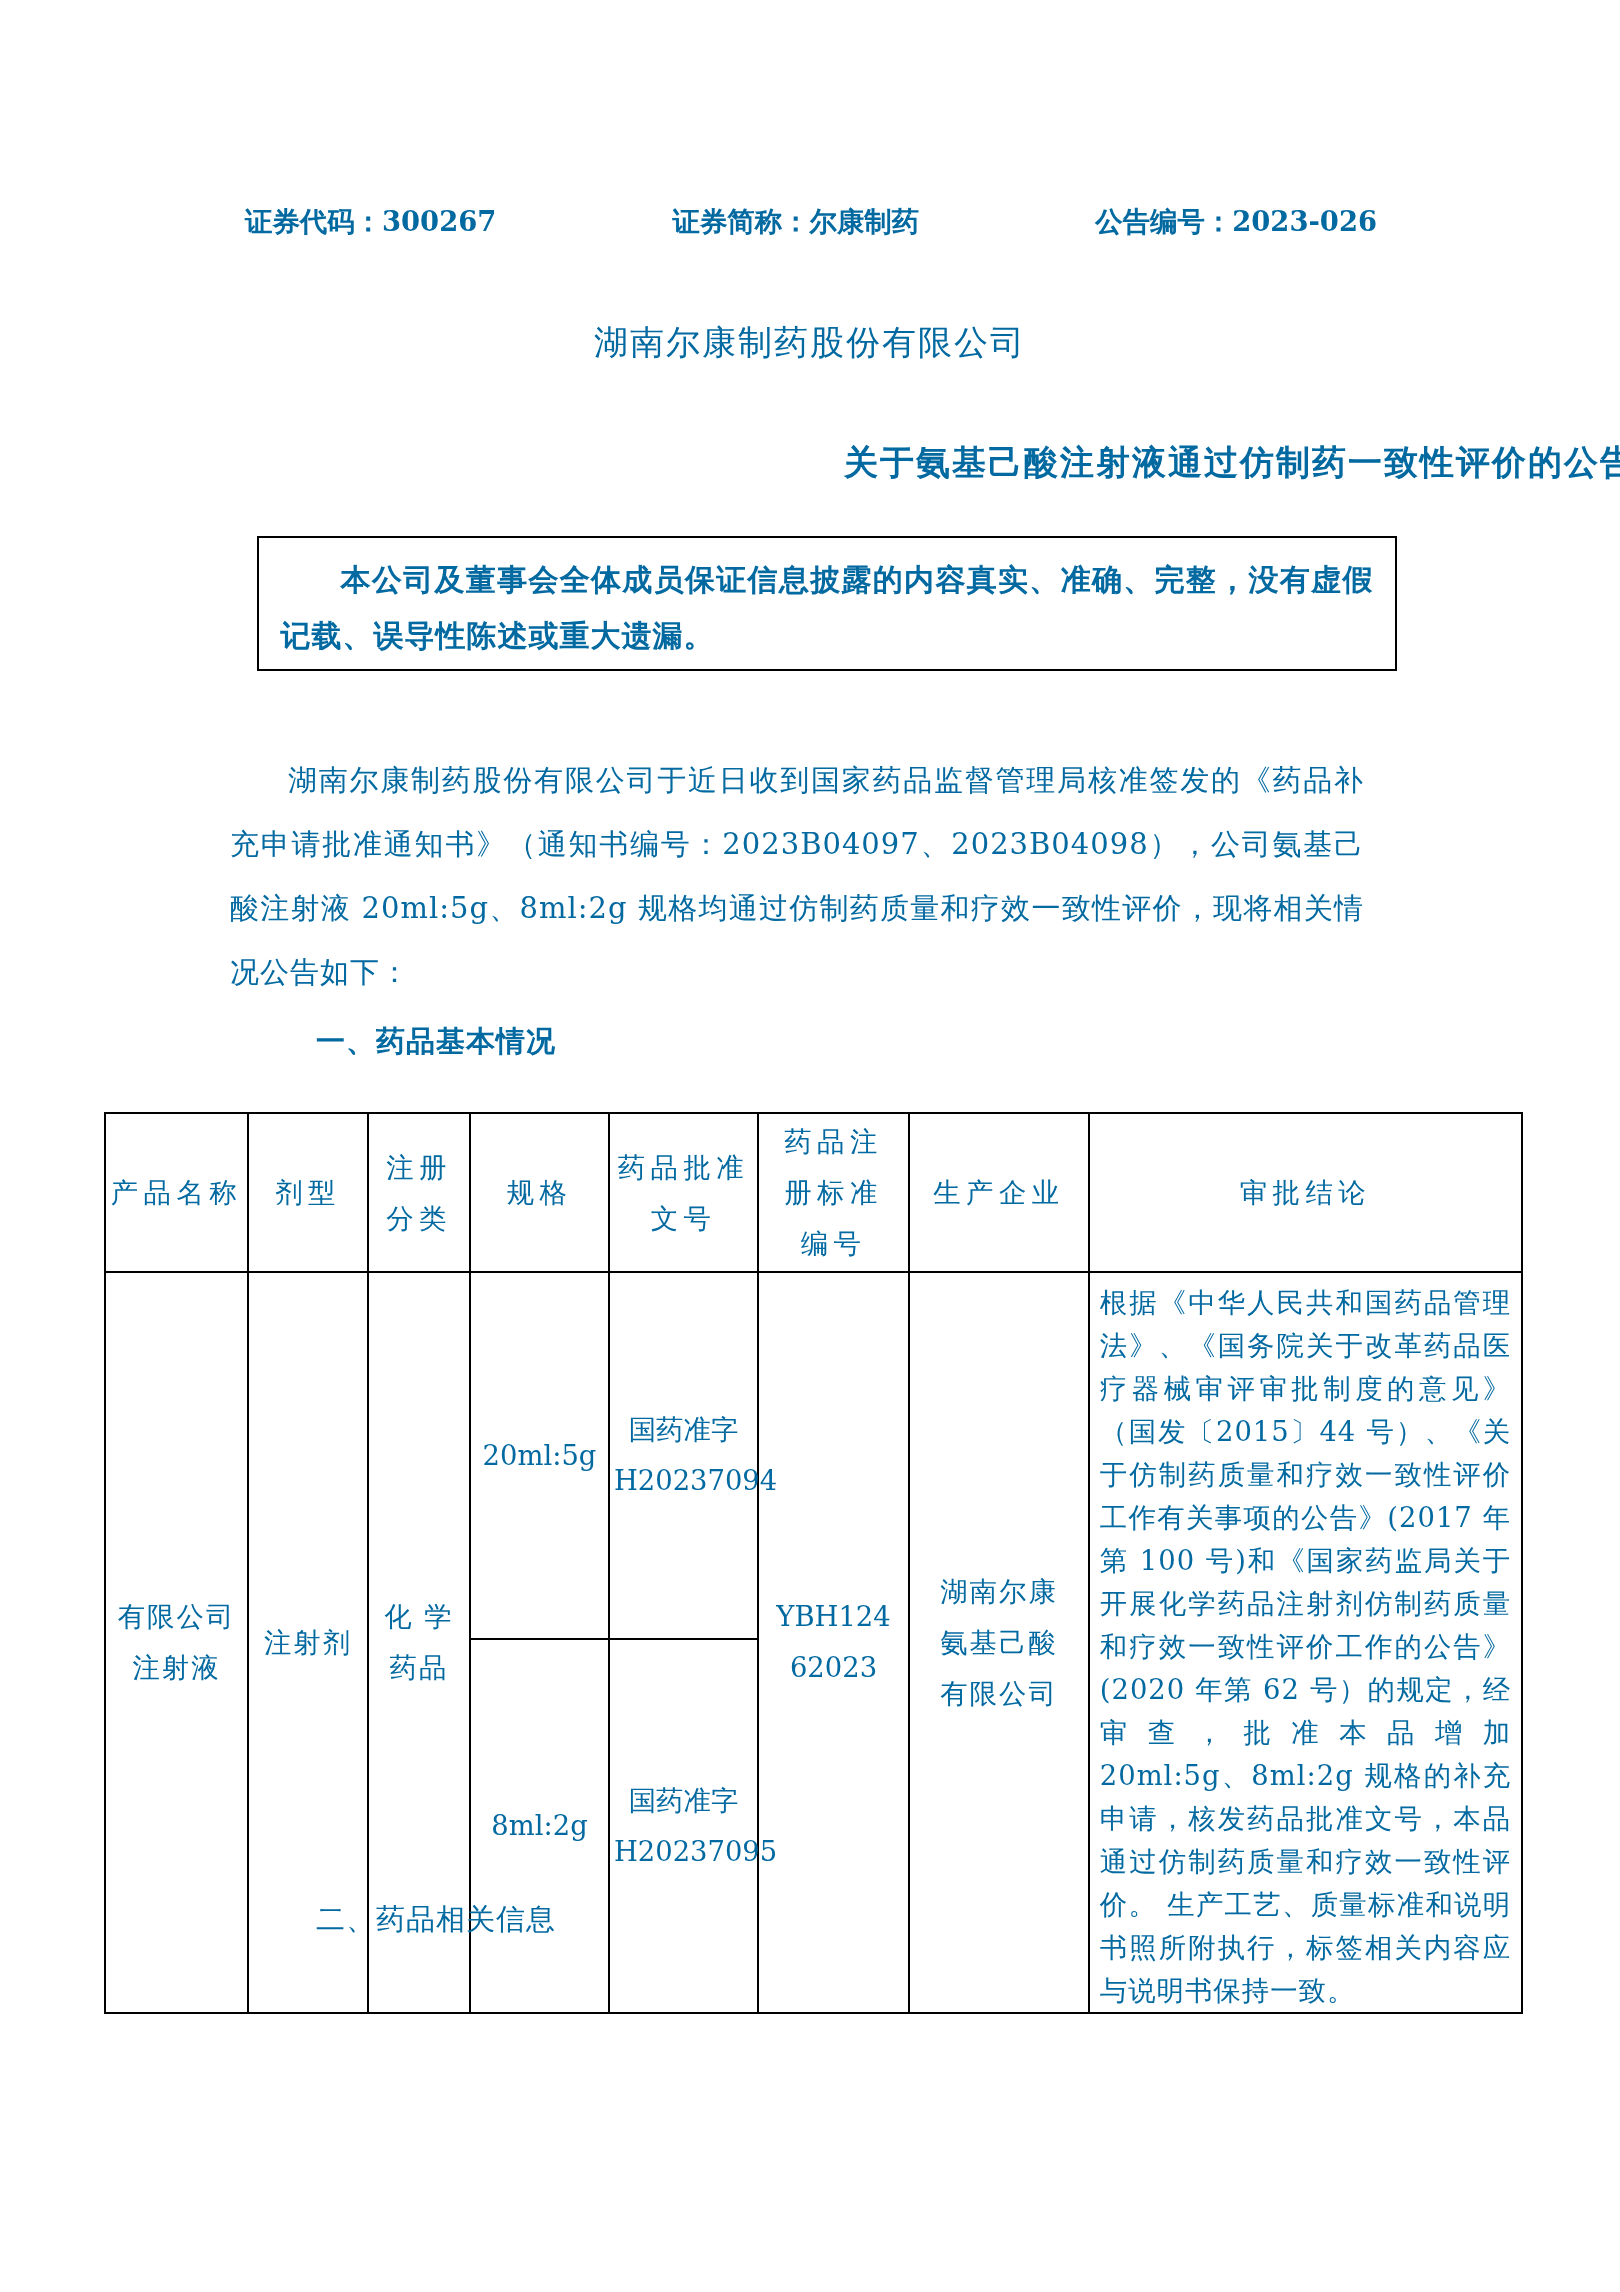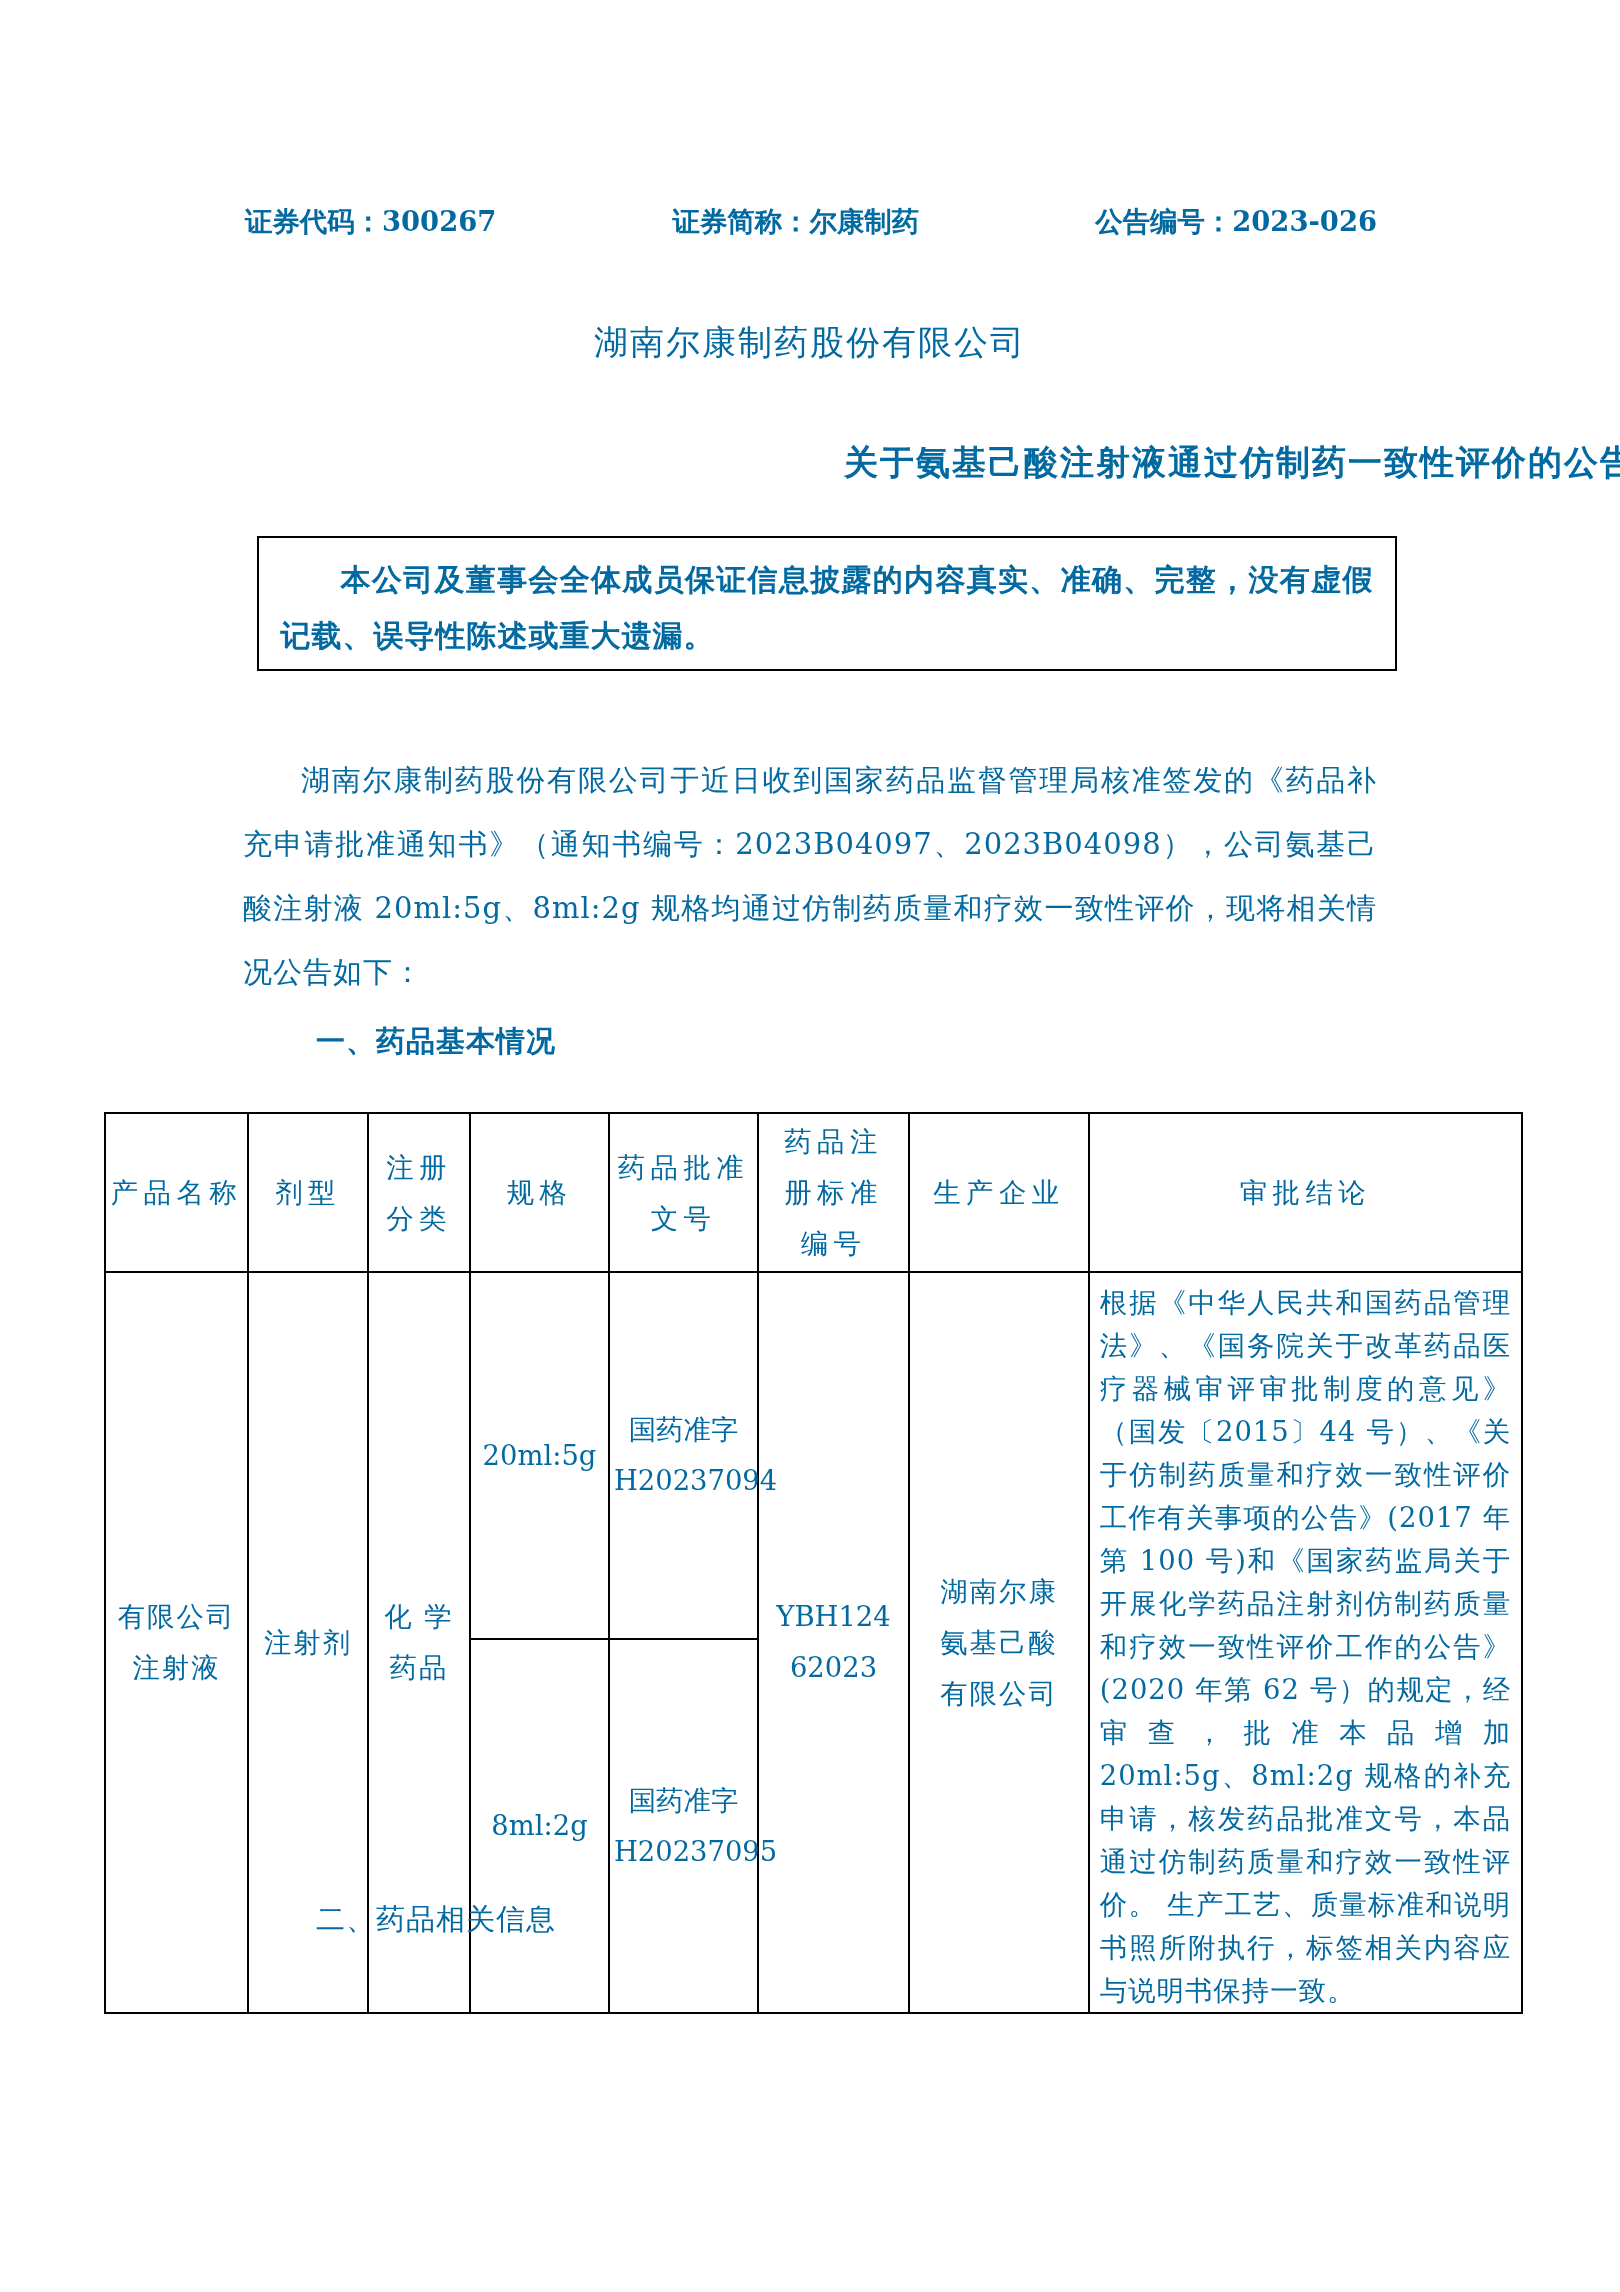--- a/index.html
+++ b/index.html
@@ -63,21 +63,21 @@
     line-height: 56px;
     text-indent: 2em;
     text-align: justify;
     text-align-last: left;
     letter-spacing: 1px;
   }
   
   .intro-paragraph {
     position: absolute;
     top: 748px;
-    left: 243px;
+    left: 230px;
     width: 1134px;
     font-size: 29px;
     line-height: 64px;
     text-indent: 2em;
     text-align: justify;
     text-align-last: left;
     letter-spacing: 1px;
   }
   
   .section-heading {

